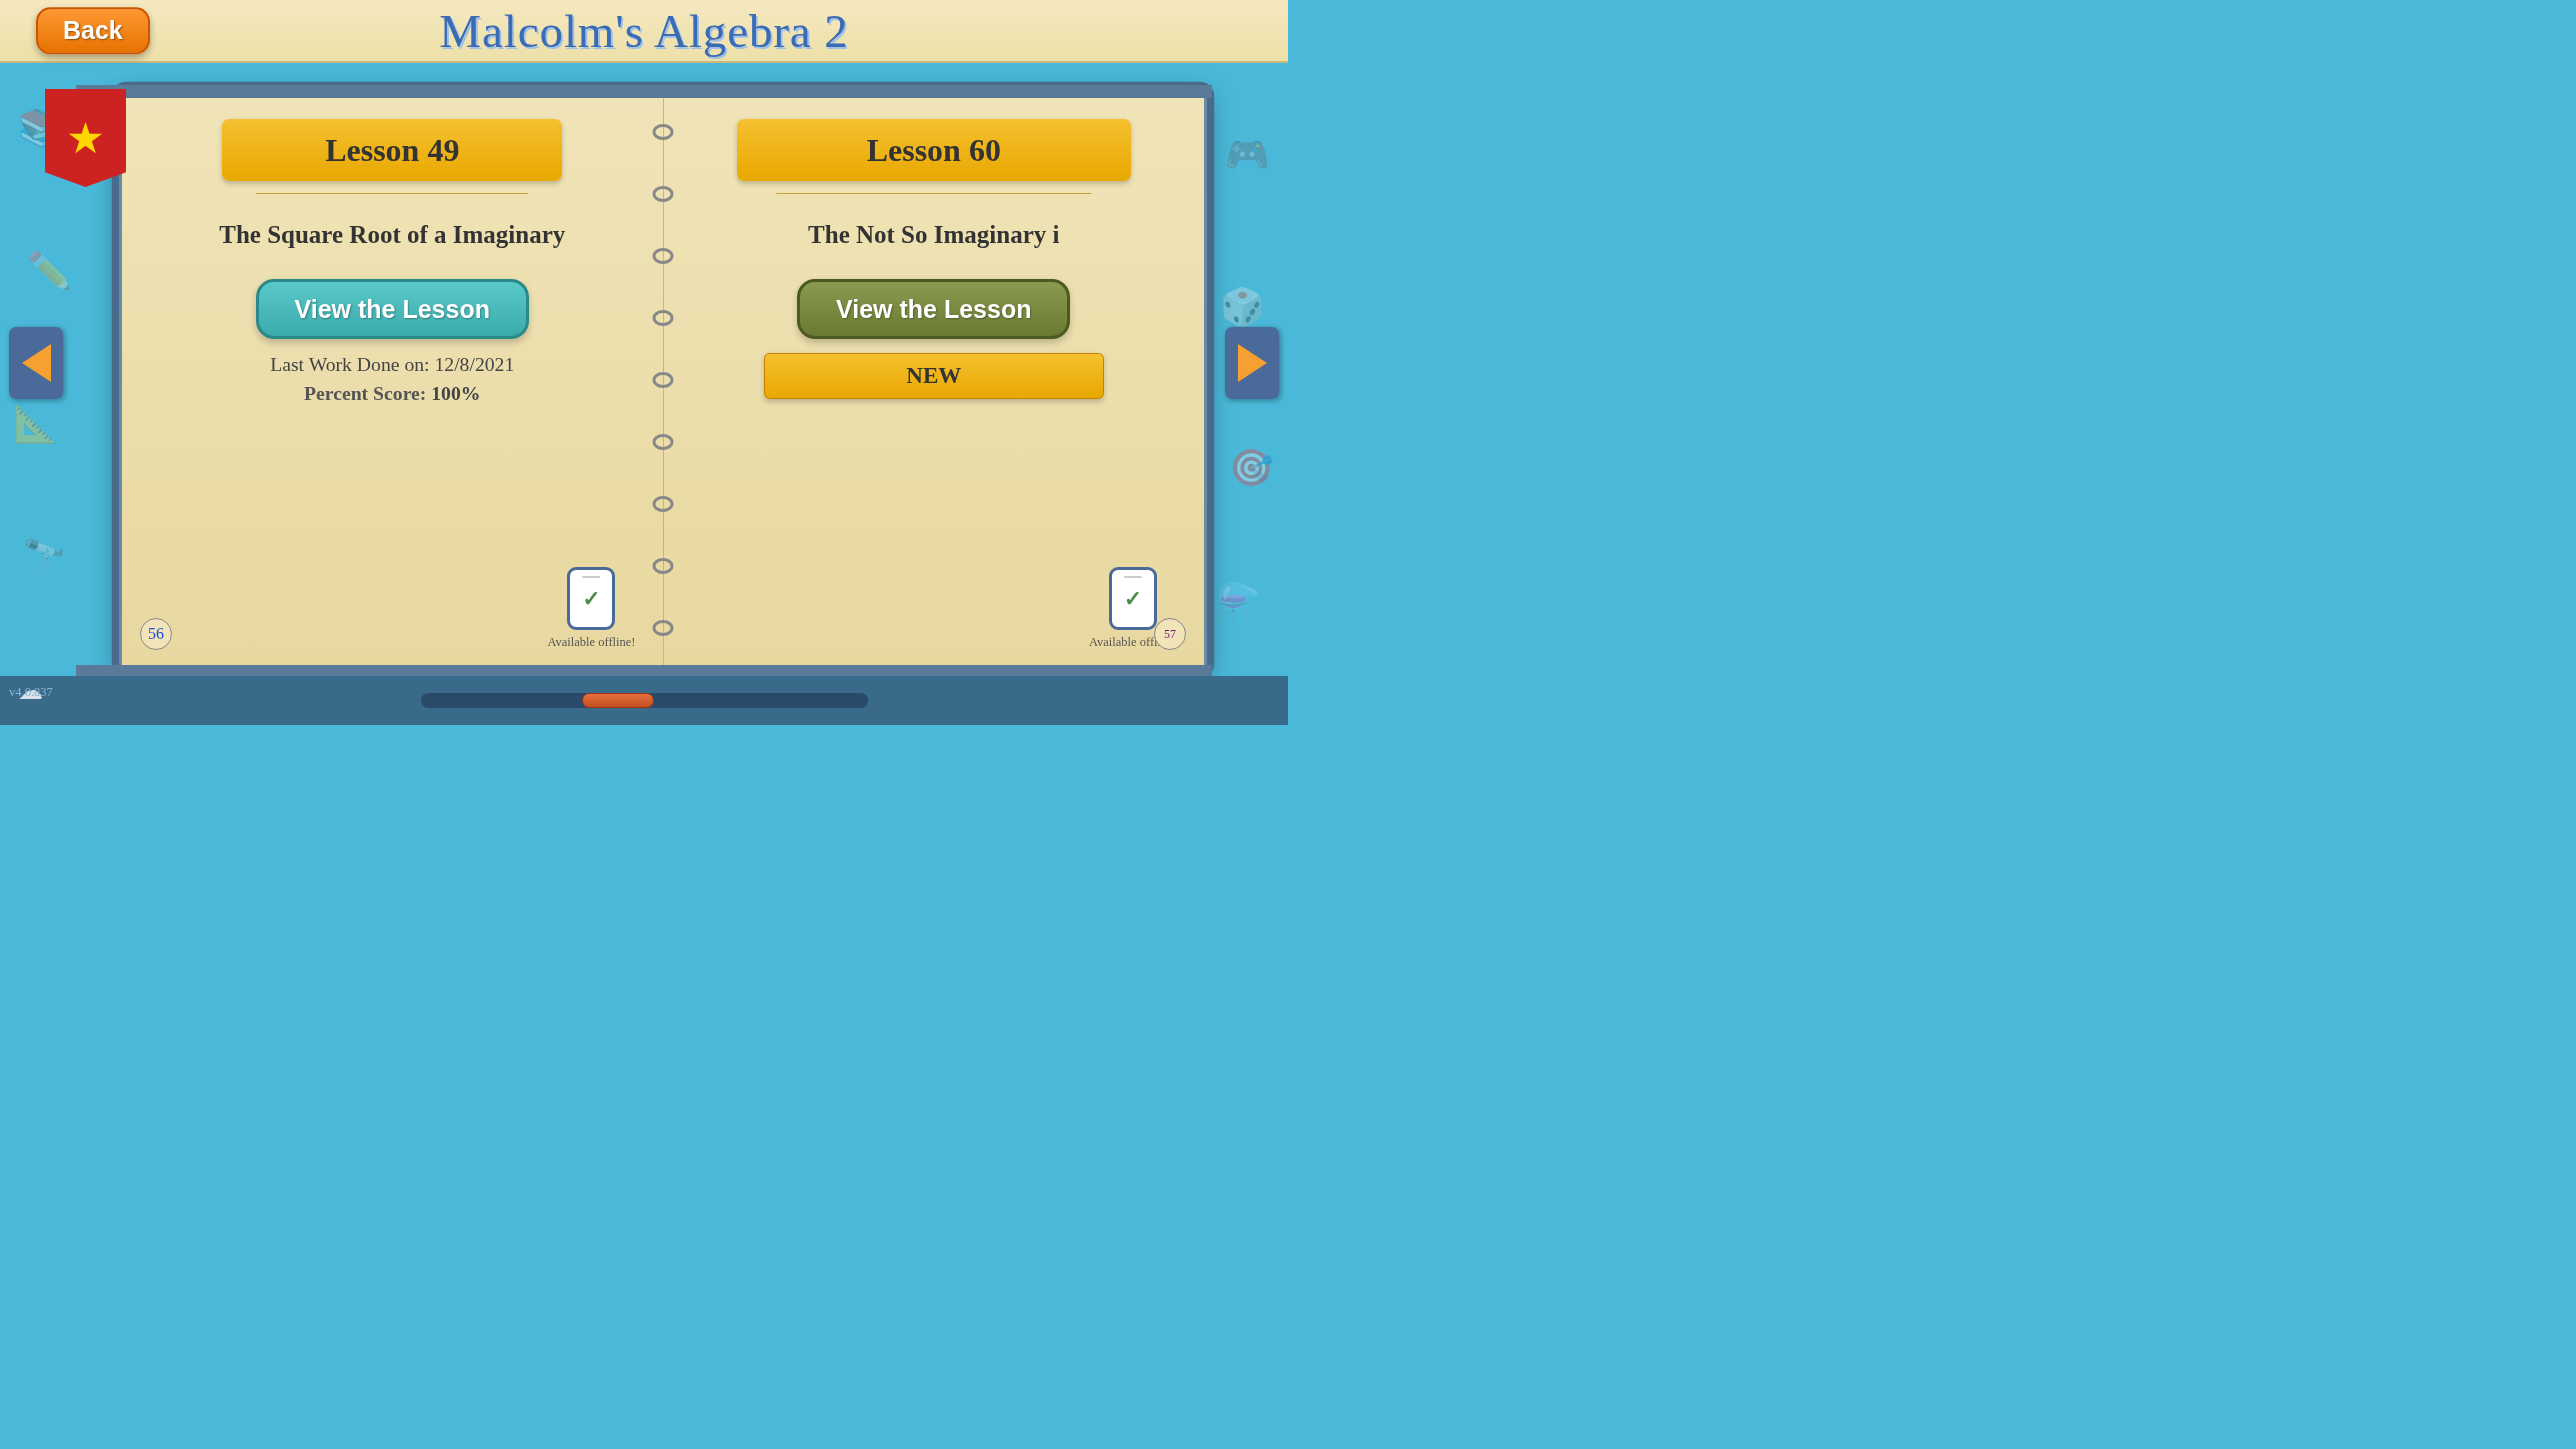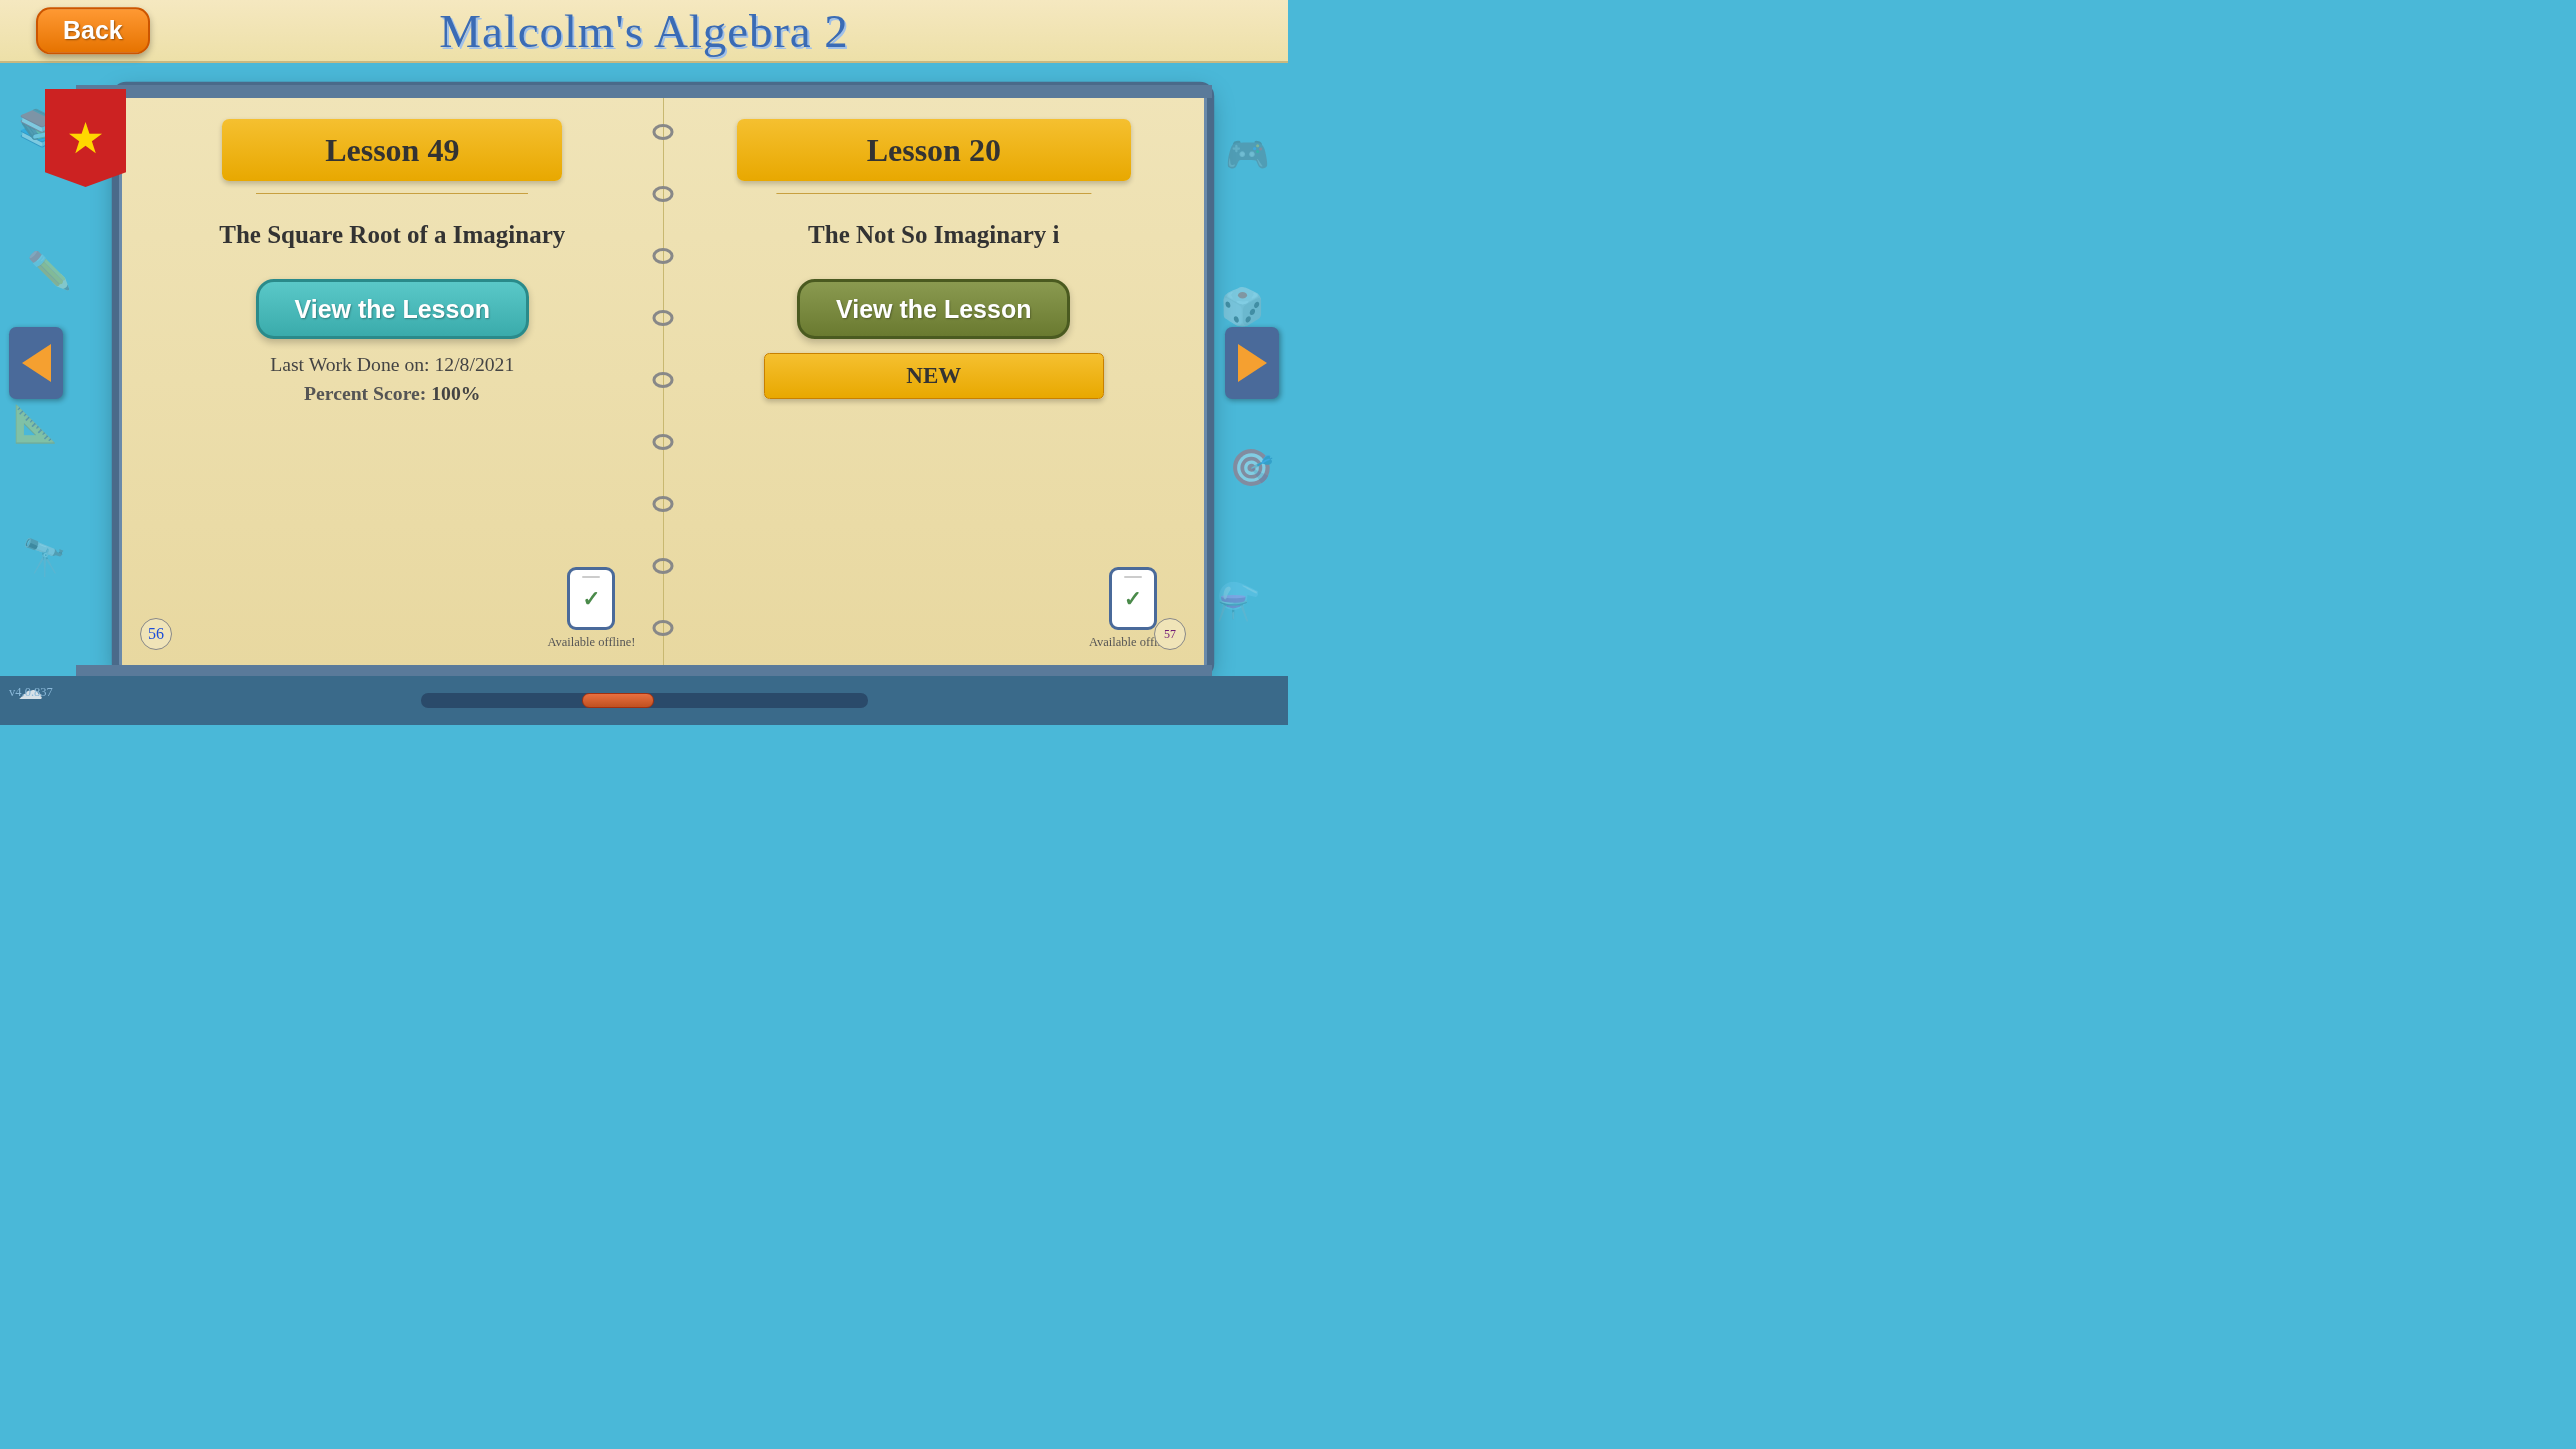--- a/index.html
+++ b/index.html
@@ -540,21 +540,21 @@
         <span class="check-mark">✓</span>
       </div>
       <span class="offline-text">Available offline!</span>
     </div>
 
     <div class="page-number-left">56</div>
   </div>
 
   <div class="page-right">
     <div class="lesson-banner" style="max-width:394px;">
-      <span class="lesson-banner-title">Lesson 20</span>
+      <span class="lesson-banner-title">Lesson 60</span>
     </div>
 
     <div class="lesson-desc">The Not So Imaginary i</div>
 
     <button class="btn-view-lesson-right">View the Lesson</button>
 
     <div class="new-badge" style="margin-top:10.7px;">NEW</div>
 
     <div class="offline-badge">
       <div class="phone-icon">

